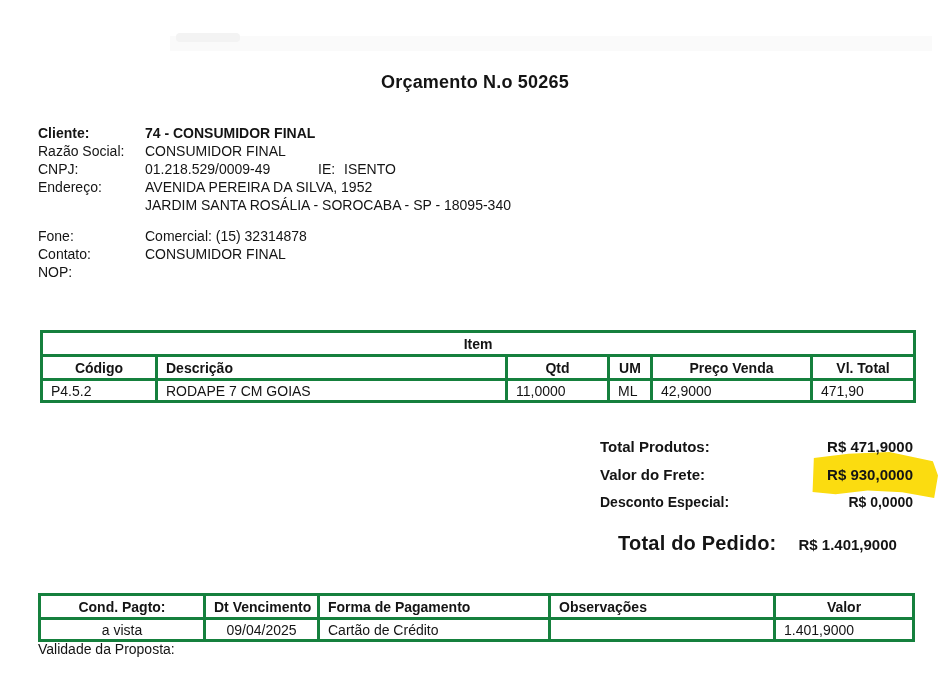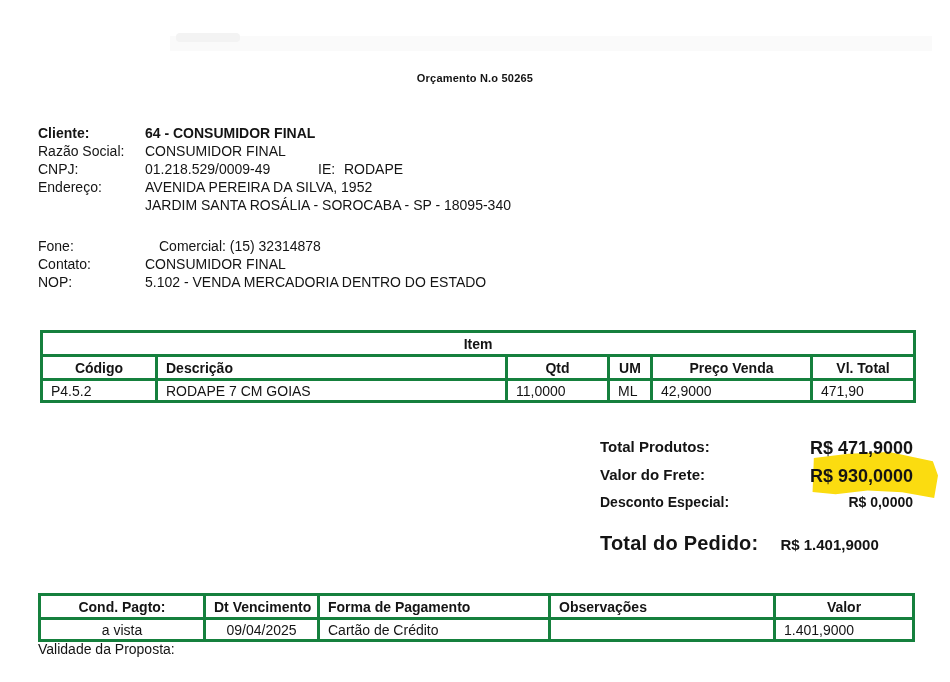--- a/index.html
+++ b/index.html
@@ -4,52 +4,52 @@
 <style>
   html,body { margin:0; padding:0; background:#ffffff; }
   .page {
     position:relative; width:950px; height:682px; background:#ffffff;
     font-family:"Liberation Sans", sans-serif; color:#141414; overflow:hidden;
   }
   .topbar { position:absolute; left:170px; top:36px; width:762px; height:15px; background:#fafafa; }
   .topbar-smudge { position:absolute; left:176px; top:33px; width:64px; height:9px; background:#f3f3f3; border-radius:4px; }
 
   .title { position:absolute; left:0; top:72px; width:950px; text-align:center;
-           font-size:11px; font-weight:bold; letter-spacing:0.2px; }
+           font-size:18px; font-weight:bold; letter-spacing:0.2px; }
 
   .client { position:absolute; left:38px; top:124px; font-size:14px; }
   .crow { display:flex; line-height:18px; white-space:nowrap; }
   .clabel { width:107px; flex:none; }
   .bold { font-weight:bold; }
-  .gap-top { margin-top:23px;gap:14px; }
+  .gap-top { margin-top:13px; }
   .cnpj-val { width:173px; flex:none; }
   .ie-label { width:26px; flex:none; }
 
   table.doc-table { border-collapse:collapse; table-layout:fixed; border:2px solid #000; }
   table.doc-table th, table.doc-table td { border:3px solid #15803d; padding:0 8px; font-size:14px; overflow:hidden; white-space:nowrap; }
   table.doc-table th { font-weight:bold; }
   .item-table { position:absolute; left:40px; top:330px; width:873px; }
   .item-table tr.group th { height:21px; text-align:center; }
   .item-table tr.head th { height:21px; }
   .item-table tr.data td { height:19px; }
   .ac { text-align:center; }
   .al { text-align:left; }
   .ar { text-align:left; }
 
   .highlight { position:absolute; left:810px; top:451px; width:128px; height:47px; background:#fbdc10; z-index:1;
     clip-path: polygon(3% 15%, 30% 6%, 62% 2%, 96% 22%, 100% 52%, 97% 100%, 72% 88%, 45% 84%, 20% 92%, 2% 87%); }
 
   .totals { position:absolute; left:600px; top:438px; width:313px; z-index:2; }
   .trow { position:relative; height:28px; }
   .tlabel { position:absolute; left:0; top:0; font-weight:bold; font-size:15px; }
-  .tvalue { position:absolute; right:0; top:0; font-weight:bold; font-size:18px; }
+  .tvalue { position:absolute; right:0; top:0; font-weight:bold; font-size:15px; }
   .trow.small .tlabel, .trow.small .tvalue { font-size:14px; }
 
   .grand { position:absolute; left:600px; top:521px; width:315px; display:flex;
-           justify-content:flex-start; align-items:baseline; gap:22px; z-index:2; }
+           justify-content:center; align-items:baseline; gap:22px; z-index:2; }
   .grand-label { font-size:20px; font-weight:bold; letter-spacing:0.2px; }
   .grand-value { font-size:15px; font-weight:bold;margin-top:15px; }
 
   .pay-table { position:absolute; left:38px; top:593px; width:874px; }
   .pay-table tr.head th { height:21px; }
   .pay-table tr.data td { height:19px; }
 
   .footer-text { position:absolute; left:38px; top:641px; font-size:14px; }
 </style>
 </head>
@@ -58,51 +58,50 @@
 <div class="page">
 
   <div class="topbar"></div>
   <div class="topbar-smudge"></div>
 
   <div class="title">Orçamento N.o 50265</div>
 
   <div class="client">
     <div class="crow">
       <span class="clabel bold">Cliente:</span>
-      <span class="bold">64 - CONSUMIDOR FINAL</span>
+      <span class="bold">74 - CONSUMIDOR FINAL</span>
     </div>
     <div class="crow">
       <span class="clabel">Razão Social:</span>
       <span>CONSUMIDOR FINAL</span>
     </div>
     <div class="crow">
       <span class="clabel">CNPJ:</span>
       <span class="cnpj-val">01.218.529/0009-49</span>
       <span class="ie-label">IE:</span>
-      <span>RODAPE</span>
+      <span>ISENTO</span>
     </div>
     <div class="crow">
       <span class="clabel">Endereço:</span>
       <span>AVENIDA PEREIRA DA SILVA, 1952</span>
     </div>
     <div class="crow">
       <span class="clabel"></span>
       <span>JARDIM SANTA ROSÁLIA - SOROCABA - SP - 18095-340</span>
     </div>
     <div class="crow gap-top">
       <span class="clabel">Fone:</span>
       <span>Comercial: (15) 32314878</span>
     </div>
     <div class="crow">
       <span class="clabel">Contato:</span>
       <span>CONSUMIDOR FINAL</span>
     </div>
     <div class="crow">
       <span class="clabel">NOP:</span>
-      <span>5.102 - VENDA MERCADORIA DENTRO DO ESTADO</span>
     </div>
   </div>
 
   <table class="doc-table item-table">
     <colgroup>
       <col style="width:115px">
         <col style="width:350px">
         <col style="width:102px">
       <col style="width:43px">
         <col style="width:160px">

